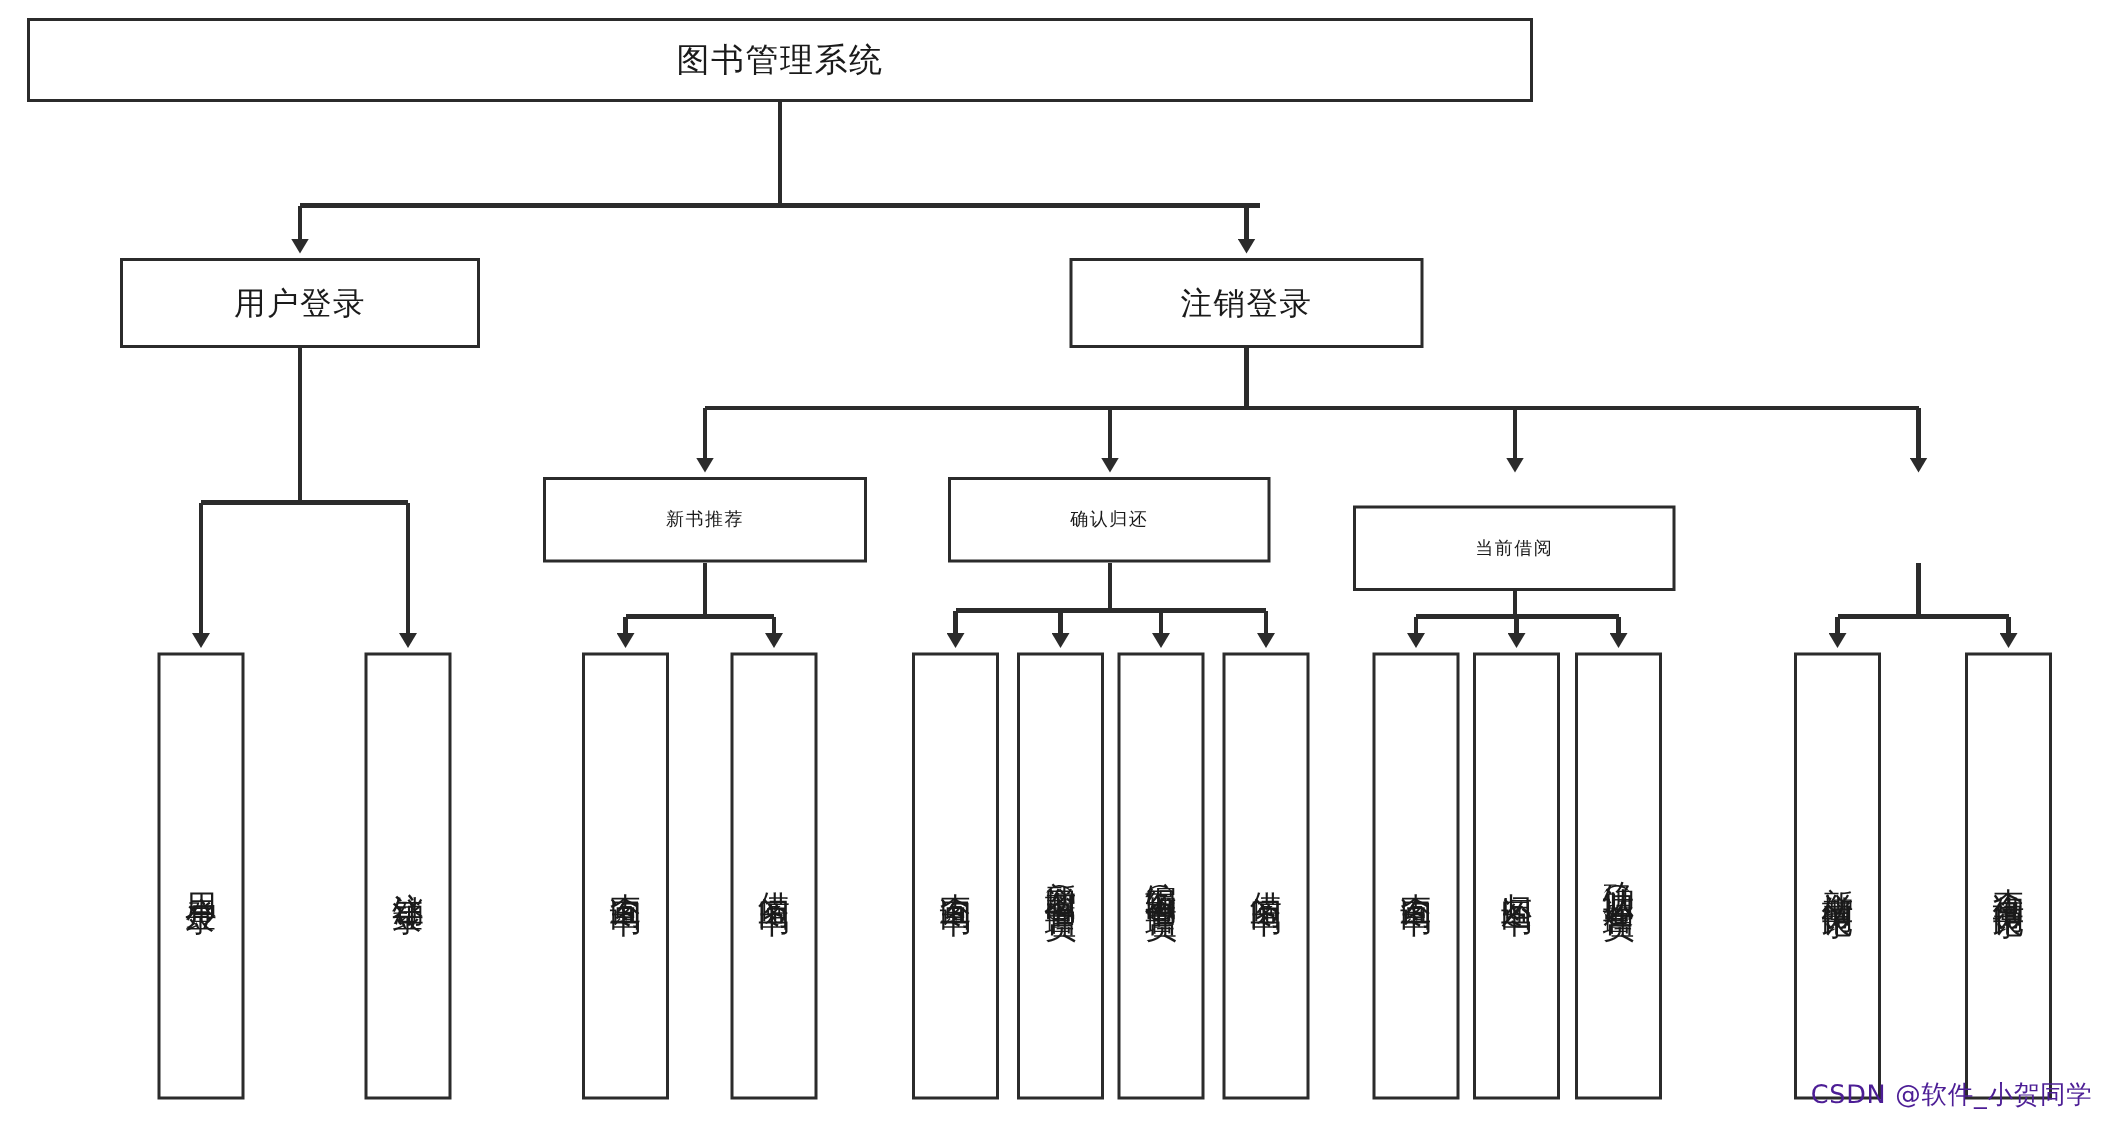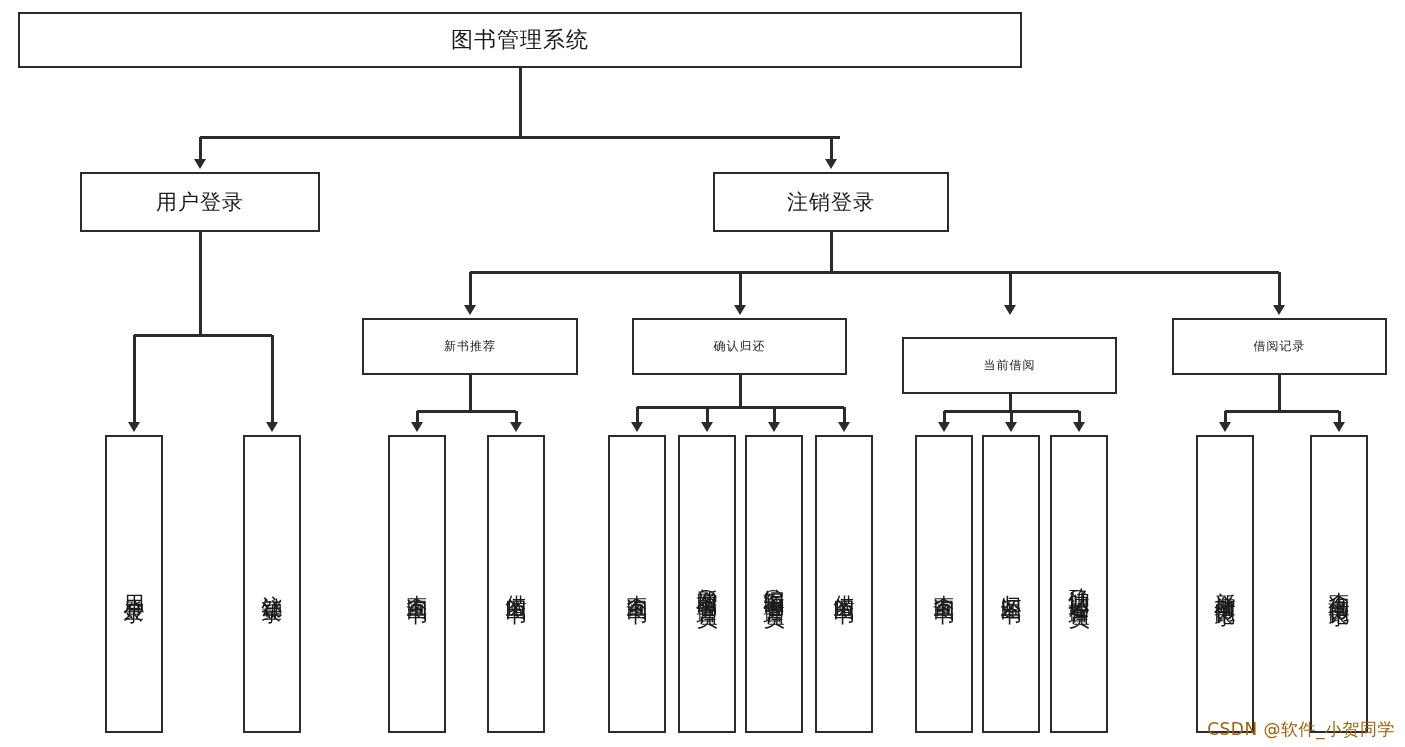--- a/index.html
+++ b/index.html
@@ -57,21 +57,21 @@
   }
   .htext {
     white-space: nowrap;
     letter-spacing: 1px;
   }
   #watermark {
     position: absolute;
     right: 8px;
     bottom: 6px;
     font-size: 17px;
-    color: #a16207;
+    color: #4c1d95;
     z-index: 5;
     white-space: nowrap;
     letter-spacing: 0.5px;
   }
 </style>
 </head>
 <body>
 
 <div id="canvas">
 
@@ -138,23 +138,20 @@
 
   <div class="node lvl2" style="left:362px; top:318px; width:216px; height:57px;">
     <span class="htext">新书推荐</span>
   </div>
   <div class="node lvl2" style="left:632px; top:318px; width:215px; height:57px;">
     <span class="htext">确认归还</span>
   </div>
   <div class="node lvl2" style="left:902px; top:318px; width:215px; height:57px;margin-top:19px;">
     <span class="htext">当前借阅</span>
   </div>
-  <div class="node lvl2" style="left:1172px; top:318px; width:215px; height:57px;">
-    <span class="htext">借阅记录</span>
-  </div>
 
   <div class="node leaf" style="left:105px; top:435px; width:58px; height:298px;">
     <span class="vtext">用户登录</span>
   </div>
   <div class="node leaf" style="left:243px; top:435px; width:58px; height:298px;">
     <span class="vtext">注销登录</span>
   </div>
 
   <div class="node leaf" style="left:388px; top:435px; width:58px; height:298px;">
     <span class="vtext">查询图书</span>

